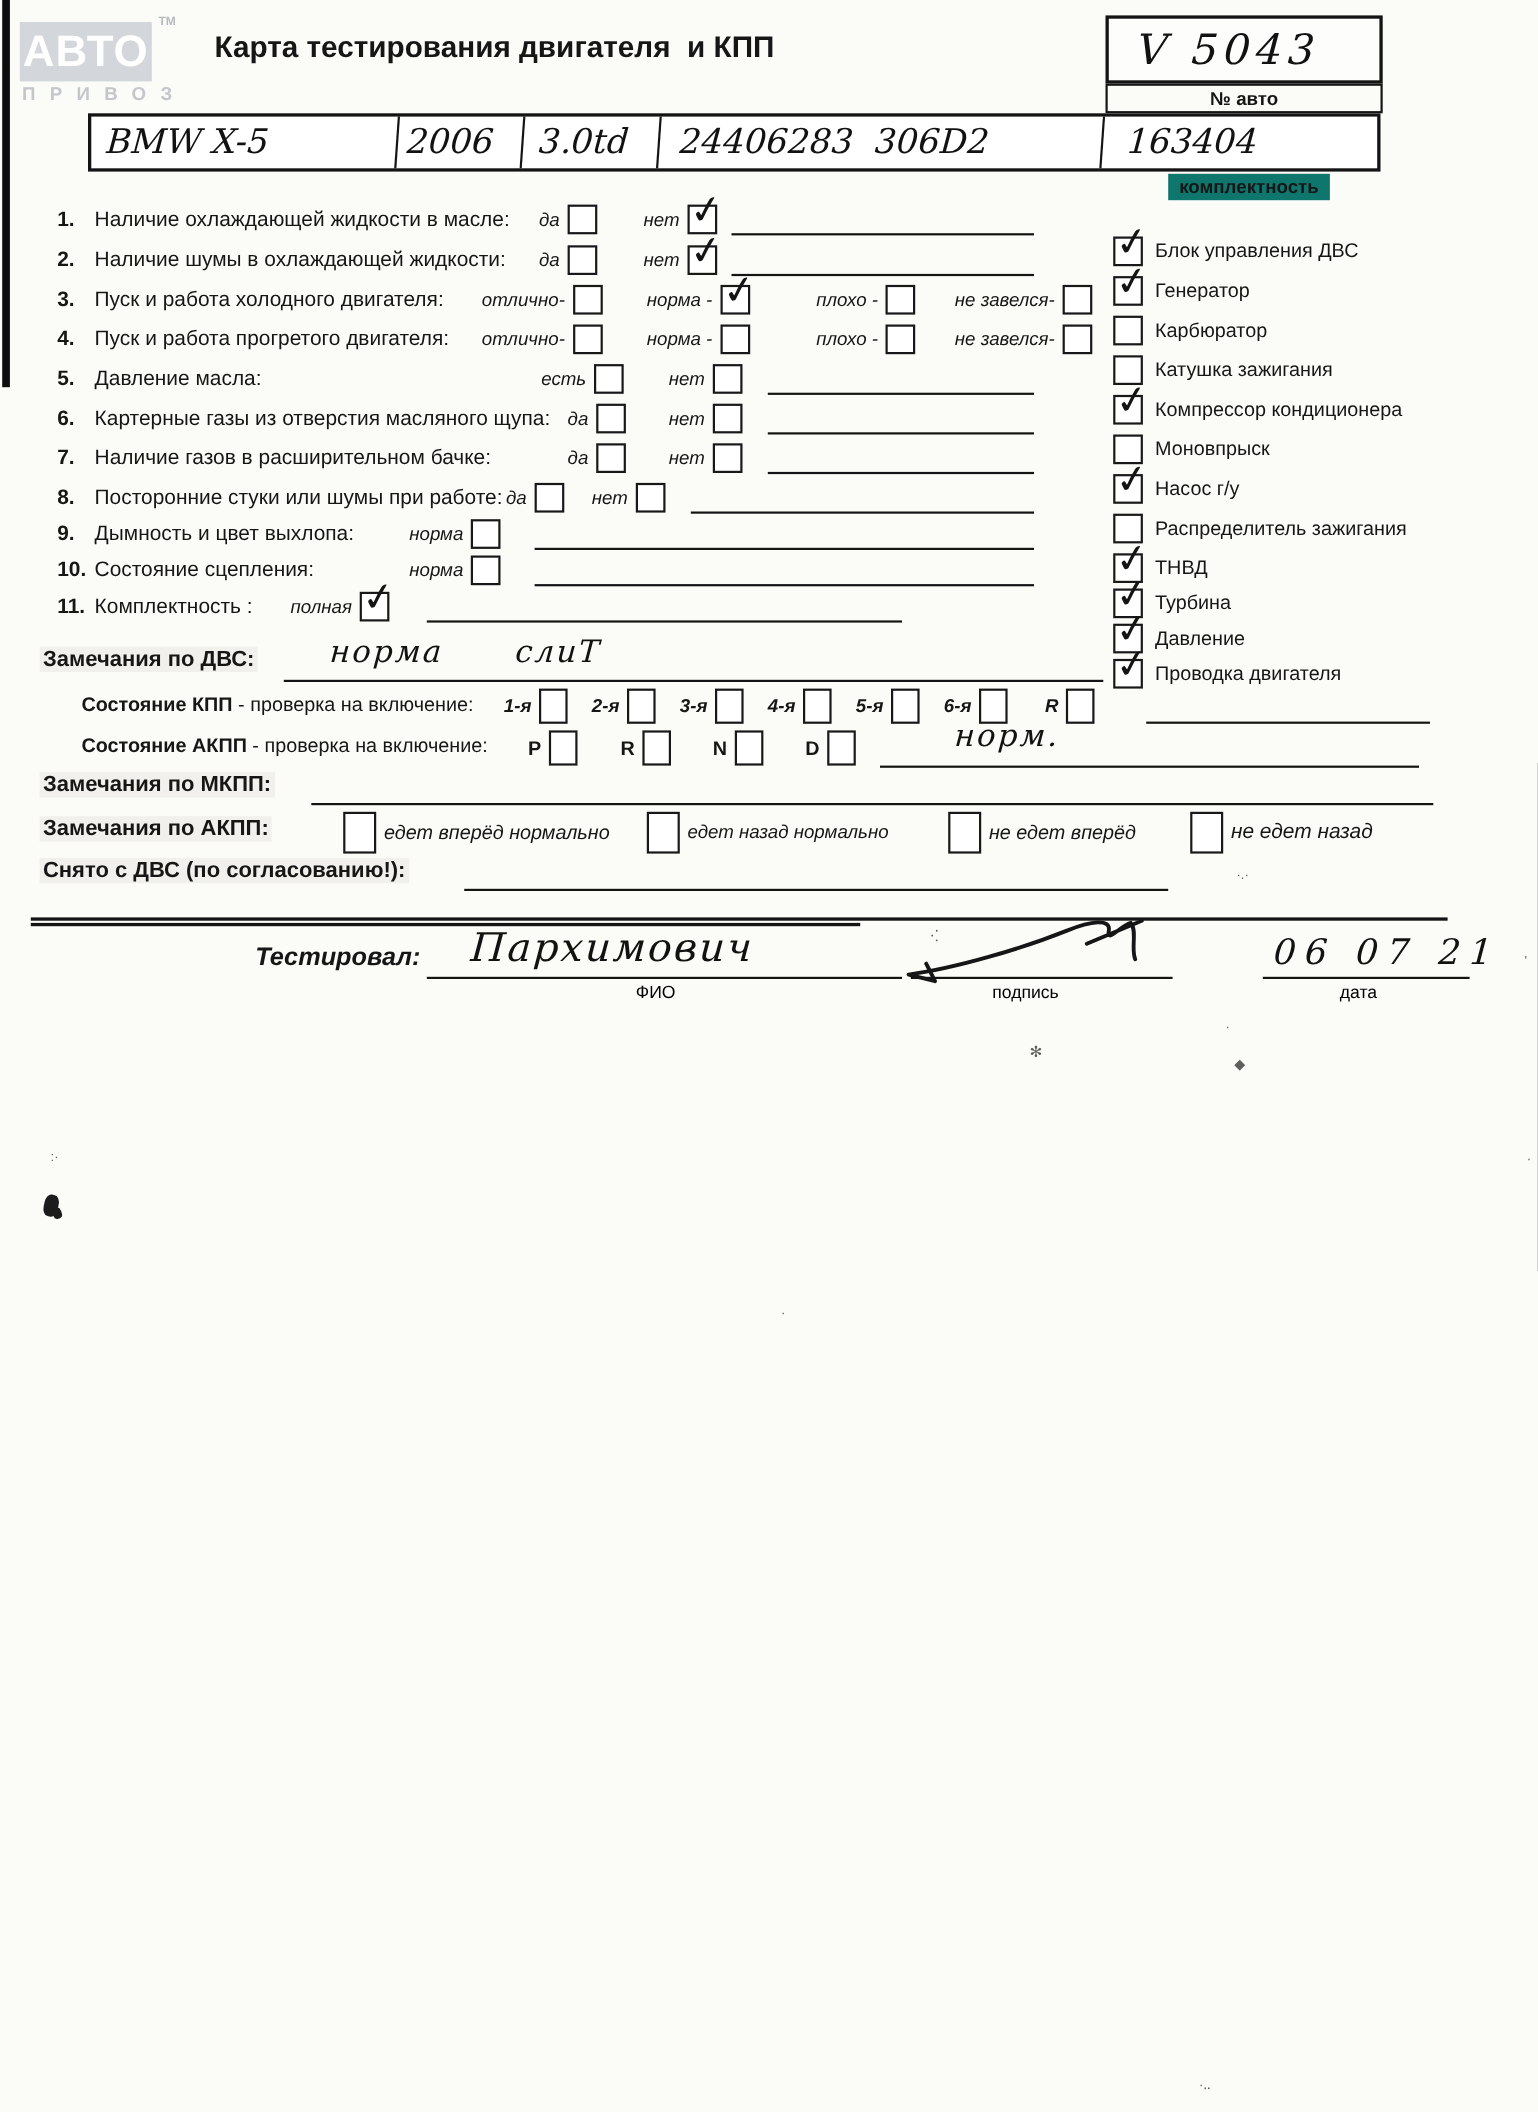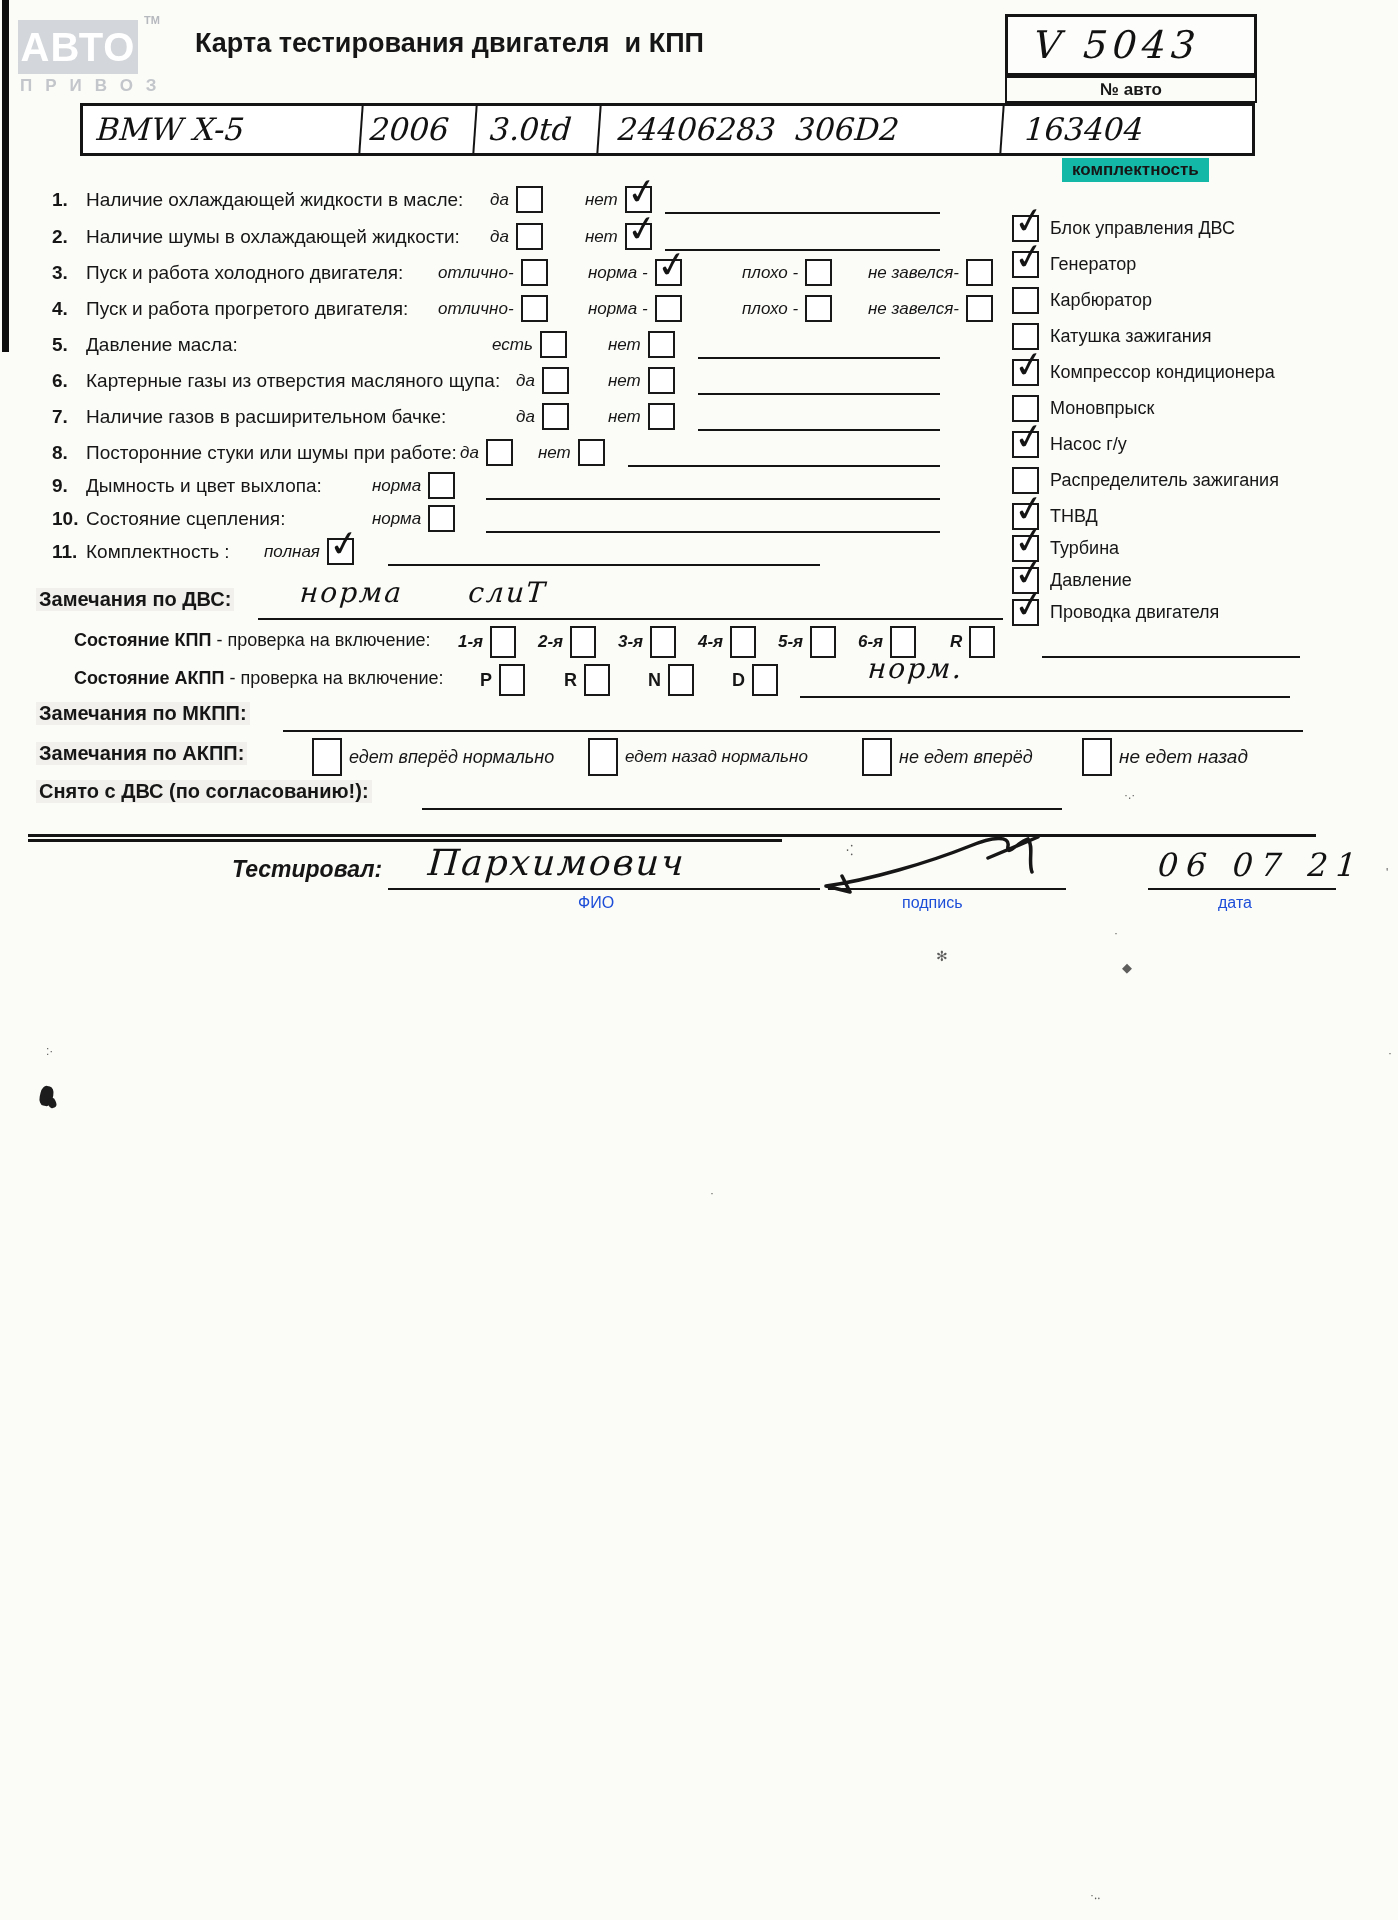--- a/index.html
+++ b/index.html
@@ -29,21 +29,21 @@
   .vtable{position:absolute;left:80px;top:103px;width:1175px;border:3px solid #141414;box-sizing:border-box;background:#fff;}
   .vrow{display:flex;}
   .vcell{border-right:2.5px solid #141414;box-sizing:border-box;overflow:visible;}
   .vcell:last-child{border-right:none;}
   .vhead .vcell{height:27px;font-weight:bold;font-size:17px;text-align:center;line-height:26px;border-bottom:2.5px solid #141414;}
   .vvals .vcell{height:47px;font-size:31px;line-height:46px;white-space:pre;}
   .shade{background:#e7e6e2;}
   
   .hw{font-family:"DejaVu Serif",serif;font-style:italic;color:#121212;transform:skewX(-4deg);}
   
-  .comp-title{position:absolute;left:1062px;top:158px;font-weight:bold;font-size:17px;background:#14b8a6;padding:2px 10px;}
+  .comp-title{position:absolute;left:1062px;top:158px;font-weight:bold;font-size:17px;background:#0f766e;padding:2px 10px;}
   
   .cb{position:relative;display:inline-block;width:27px;height:27px;border:2.5px solid #181818;
       box-sizing:border-box;background:#fff;flex:none;}
   .cb.checked::after{content:"✓";position:absolute;left:0px;top:-14px;font-size:36px;line-height:1;
       font-weight:bold;color:#141414;transform:rotate(-8deg);font-family:"DejaVu Sans",sans-serif;}
   .gearcb{width:26px;height:32px;}
   .bigcb{width:30px;height:38px;}
   
   .item-row{position:absolute;left:0;width:1398px;height:32px;}
   .inum{position:absolute;left:52px;top:3px;width:34px;font-weight:bold;font-size:19px;}
@@ -58,21 +58,21 @@
   .sec-label{position:absolute;font-weight:bold;font-size:20px;background:#f1f0ec;padding:0 3px;white-space:nowrap;}
   .sec-label-plain{position:absolute;font-size:18px;white-space:nowrap;}
   .bold{font-weight:bold;}
   .gear-label{font-weight:bold;font-style:italic;font-size:17px;text-align:right;}
   .pos-label{font-weight:bold;font-size:18px;}
   .hw-on-line{position:absolute;font-size:28px;letter-spacing:2px;white-space:pre;}
   .divider{position:absolute;background:#141414;}
   
   .tested-label{position:absolute;left:232px;top:856px;font-weight:bold;font-style:italic;font-size:23px;}
   .under{position:absolute;border-bottom:2.5px solid #141414;height:0;}
-  .sub-label{position:absolute;font-size:16px;color:#1d4ed8;}
+  .sub-label{position:absolute;font-size:16px;color:#000000;}
   .sig-svg{position:absolute;left:820px;top:832px;}
 </style>
 </head>
 <body>
 
 <div class="page">
 
   <div class="scan-bar"></div>
   <div class="ink-blot" style="left:23px;top:24px;"></div>
 

